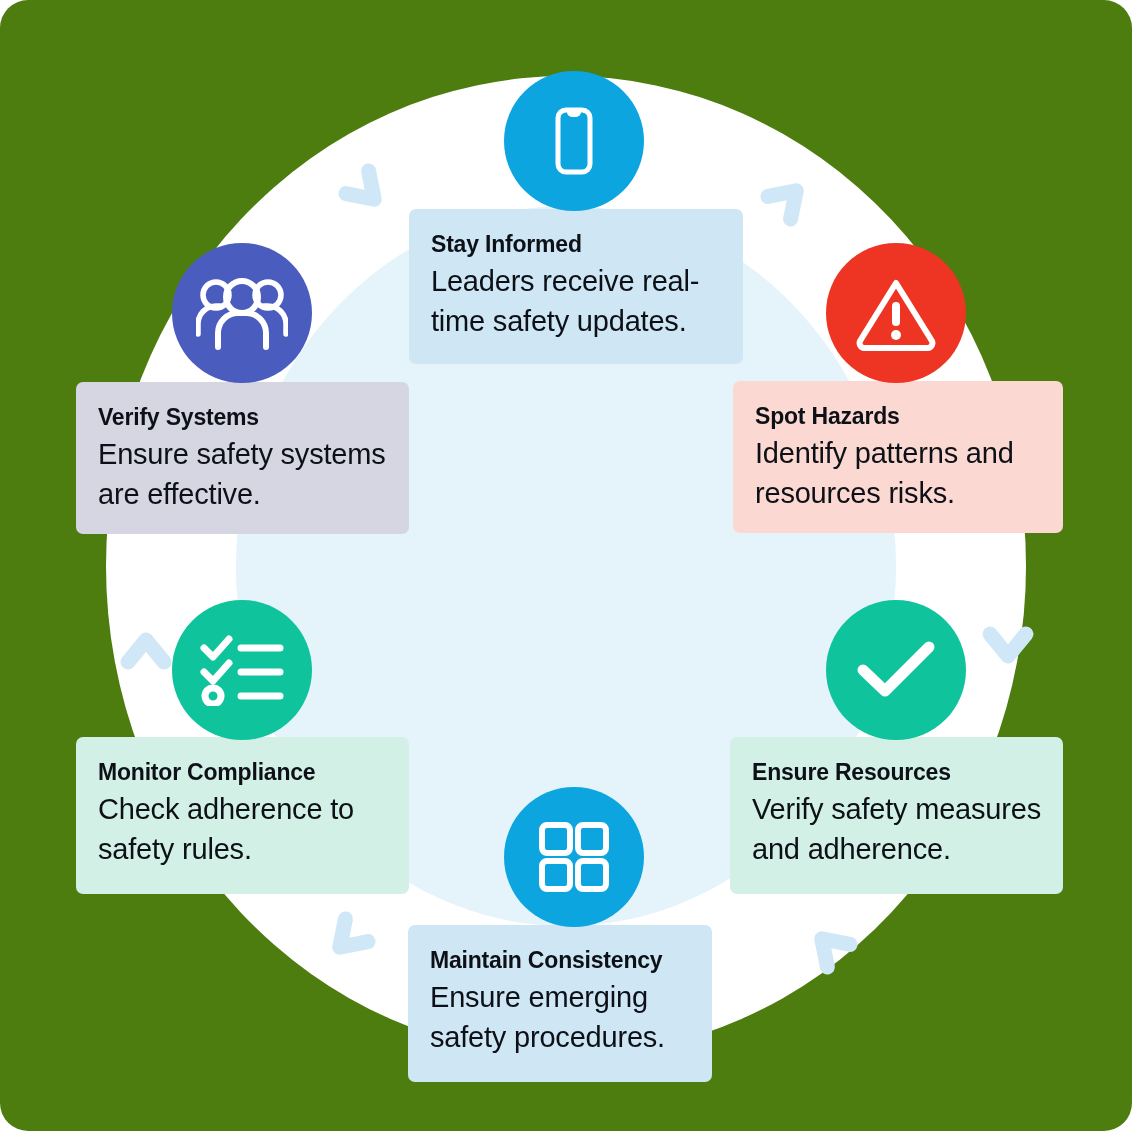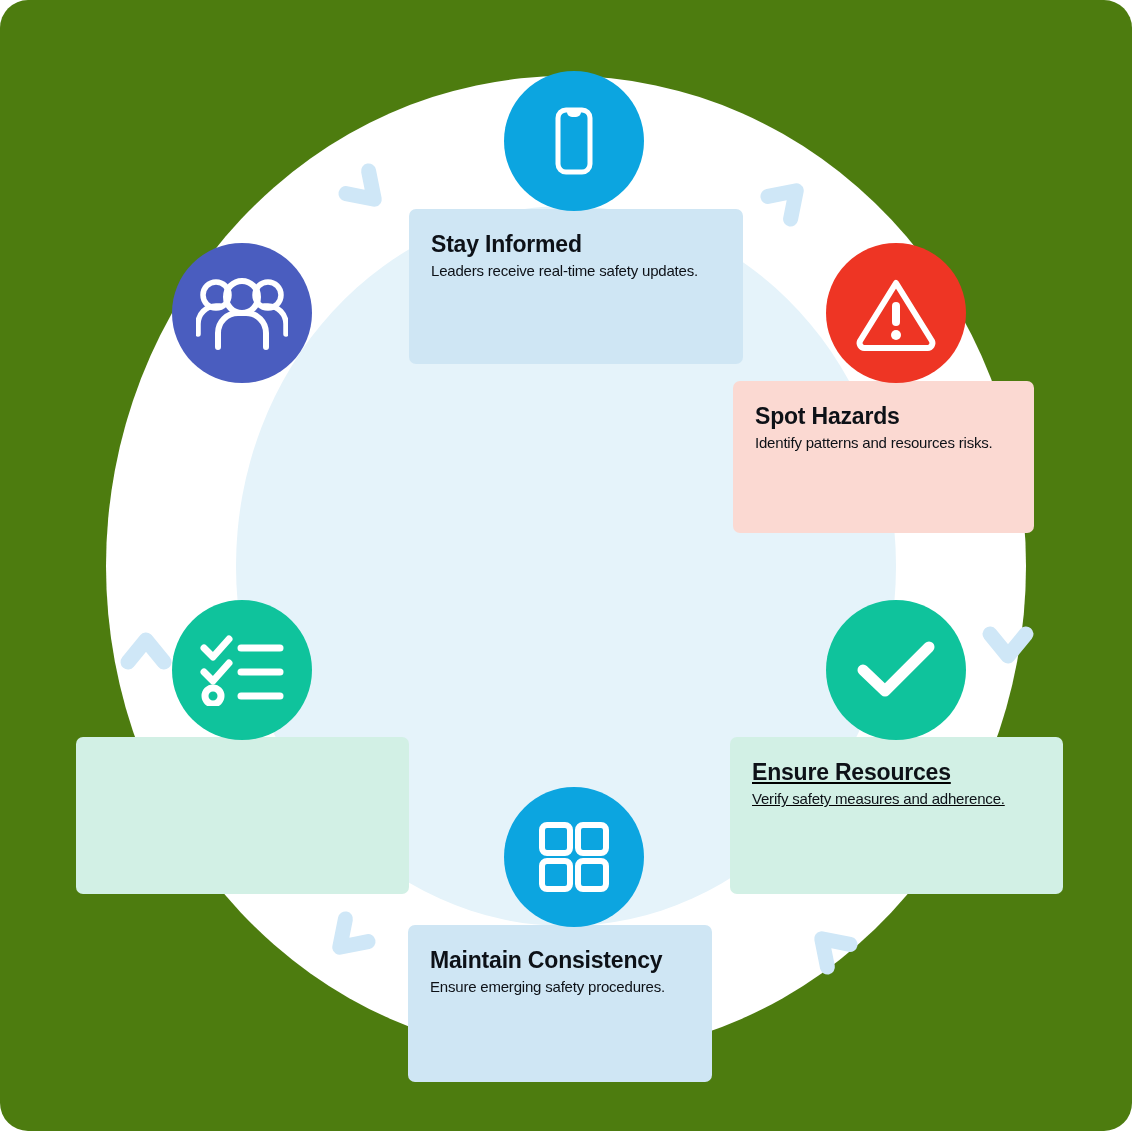--- a/index.html
+++ b/index.html
@@ -57,32 +57,32 @@
   }
   .card .title{
     font-size:23px;
     font-weight:bold;
     color:#0d1117;
     letter-spacing:-0.2px;
     line-height:1.35;
     margin:0 0 1px 0;
   }
   .card .desc{
-    font-size:15px;
+    font-size:29px;
     font-weight:normal;
     color:#0d1117;
     letter-spacing:-0.2px;
     line-height:1.38;
     margin:0;
   }
 
   
   #card-stay-informed   {left:409px; top:209px; width:334px; height:155px;}
-  #card-spot-hazards    {left:733px; top:381px; width:301px; height:152px;}
-  #card-ensure-resources{left:730px; top:737px; width:333px; height:157px;text-decoration:underline;}
+  #card-spot-hazards    {left:733px; top:381px; width:330px; height:152px;}
+  #card-ensure-resources{left:730px; top:737px; width:333px; height:157px;}
   #card-maintain        {left:408px; top:925px; width:304px; height:157px;}
   #card-monitor         {left:76px;  top:737px; width:333px; height:157px;}
   #card-verify          {left:76px;  top:382px; width:333px; height:152px;}
 
   #icon-phone     {left:504px; top:71px;}
   #icon-warning   {left:826px; top:243px;}
   #icon-check     {left:826px; top:600px;}
   #icon-grid      {left:504px; top:787px;}
   #icon-checklist {left:172px; top:600px;}
   #icon-people    {left:172px; top:243px;}
@@ -216,16 +216,22 @@
     <p class="title">Ensure Resources</p>
     <p class="desc">Verify safety measures and adherence.</p>
   </div>
 
   <div class="card" id="card-maintain" style="background:#cfe6f4">
     <p class="title">Maintain Consistency</p>
     <p class="desc">Ensure emerging safety procedures.</p>
   </div>
 
   <div class="card" id="card-monitor" style="background:#d2f0e5">
-  </div>
-
+    <p class="title">Monitor Compliance</p>
+    <p class="desc">Check adherence to safety rules.</p>
+  </div>
+
+  <div class="card" id="card-verify" style="background:#d6d5e2">
+    <p class="title">Verify Systems</p>
+    <p class="desc">Ensure safety systems are effective.</p>
+  </div>
 
 </div>
 
 </body></html>

